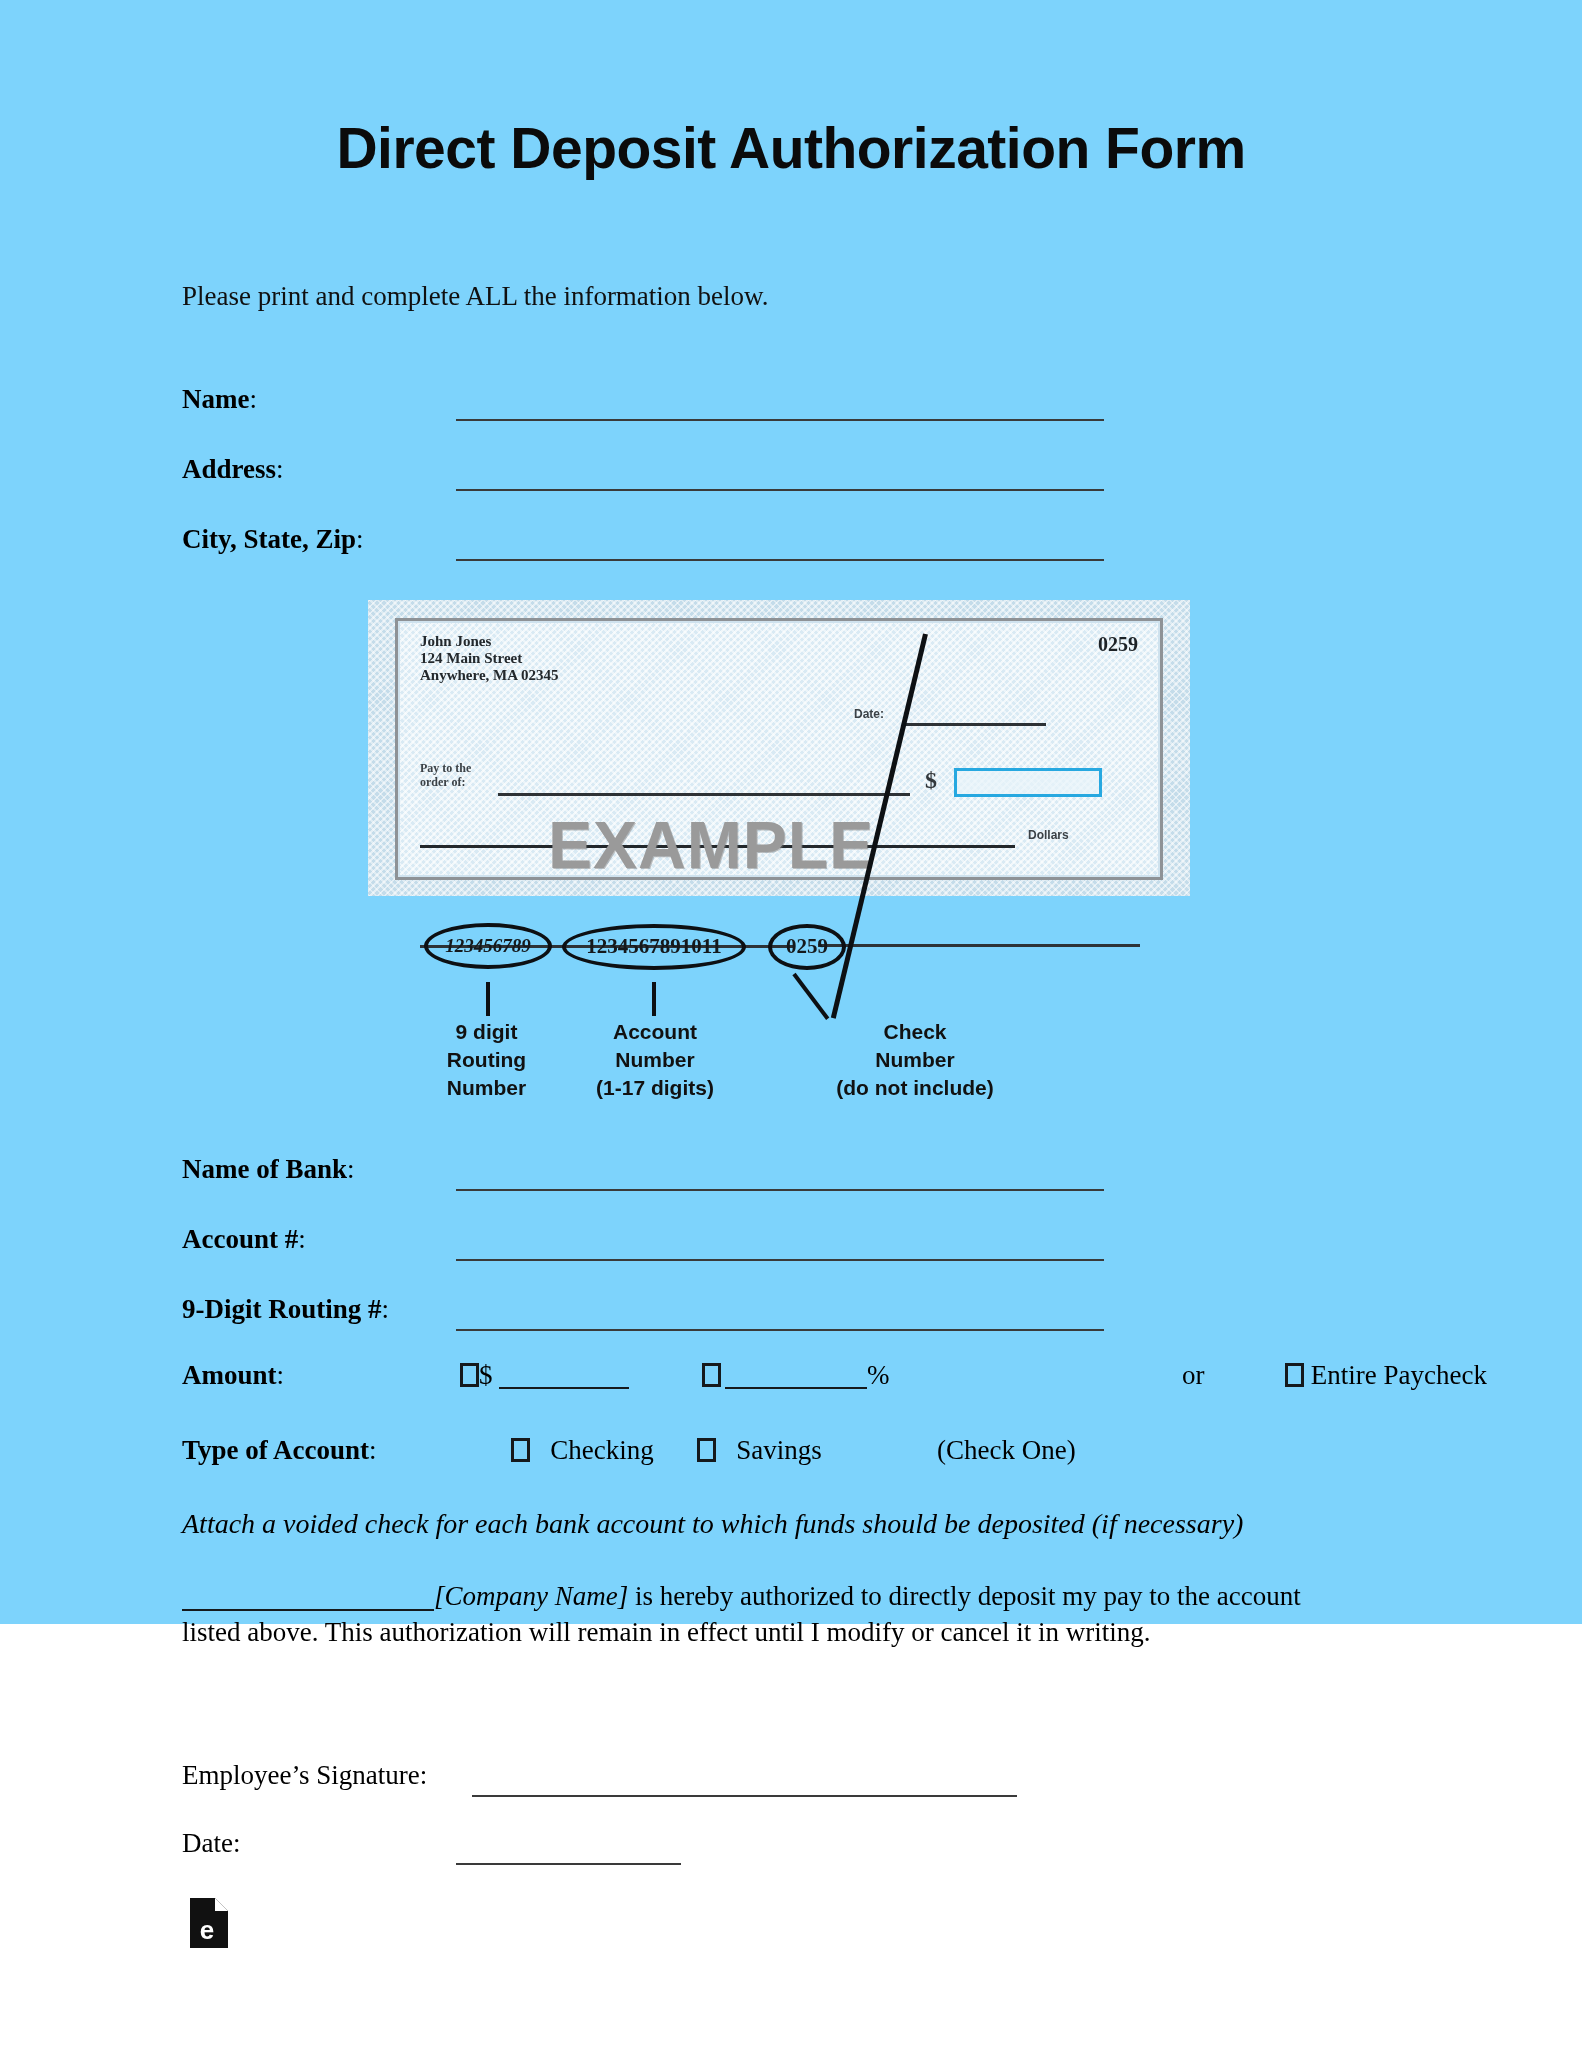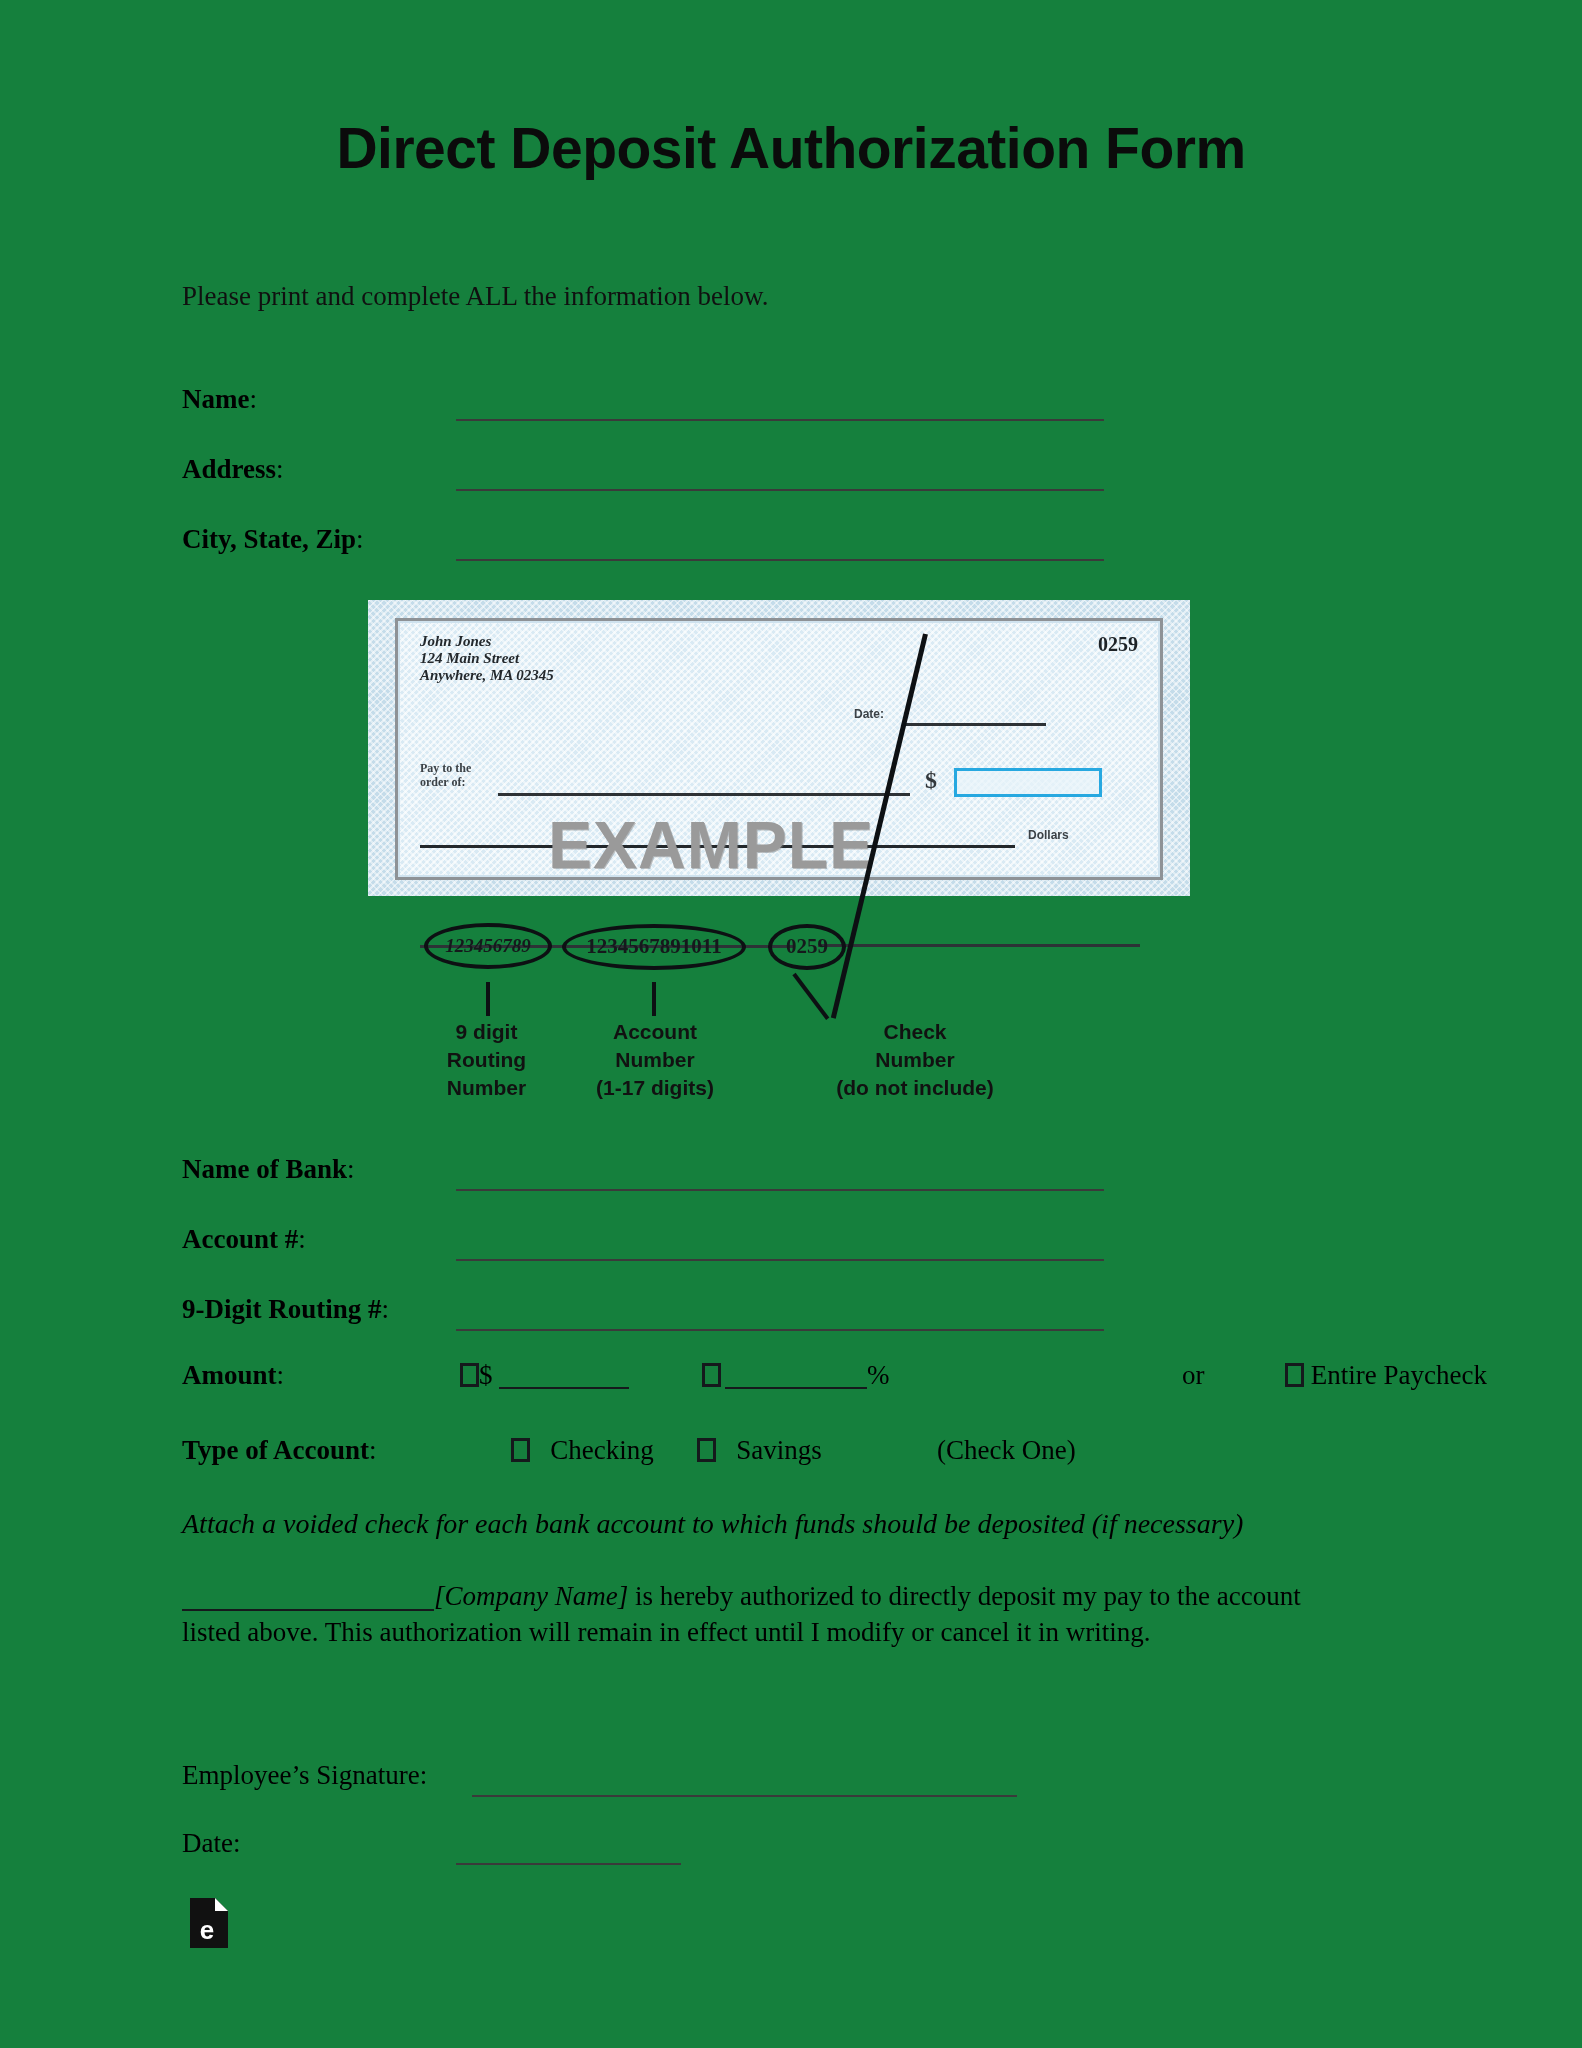--- a/index.html
+++ b/index.html
@@ -14,22 +14,22 @@
     position: relative;
     font-family: "Liberation Serif", "DejaVu Serif", serif;
     color: #000000;
     overflow: hidden;
   }
 
   .page {
     position: absolute;
     left: 0; top: 0;
     width: 1582px;
-    height: 2048px;
-    background: #15803d;
+    height: 1624px;
+    background: #7dd3fc;
   }
 
   
   .title {
     position: absolute;
     left: 0;
     top: 115px;
     width: 1582px;
     text-align: center;
     font-family: "Liberation Sans Narrow", "Liberation Sans", sans-serif;
@@ -144,21 +144,20 @@
   .check-payer {
     position: absolute;
     left: 22px;
     top: 12px;
     font-family: "Liberation Serif", serif;
     font-weight: bold;
     font-size: 15px;
     line-height: 17px;
     color: #23282c;
     white-space: pre-line;
-    font-style: italic;
   }
   .check-number-top {
     position: absolute;
     right: 22px;
     top: 12px;
     font-family: "Liberation Serif", serif;
     font-weight: bold;
     font-size: 20px;
     color: #1d2226;
   }

